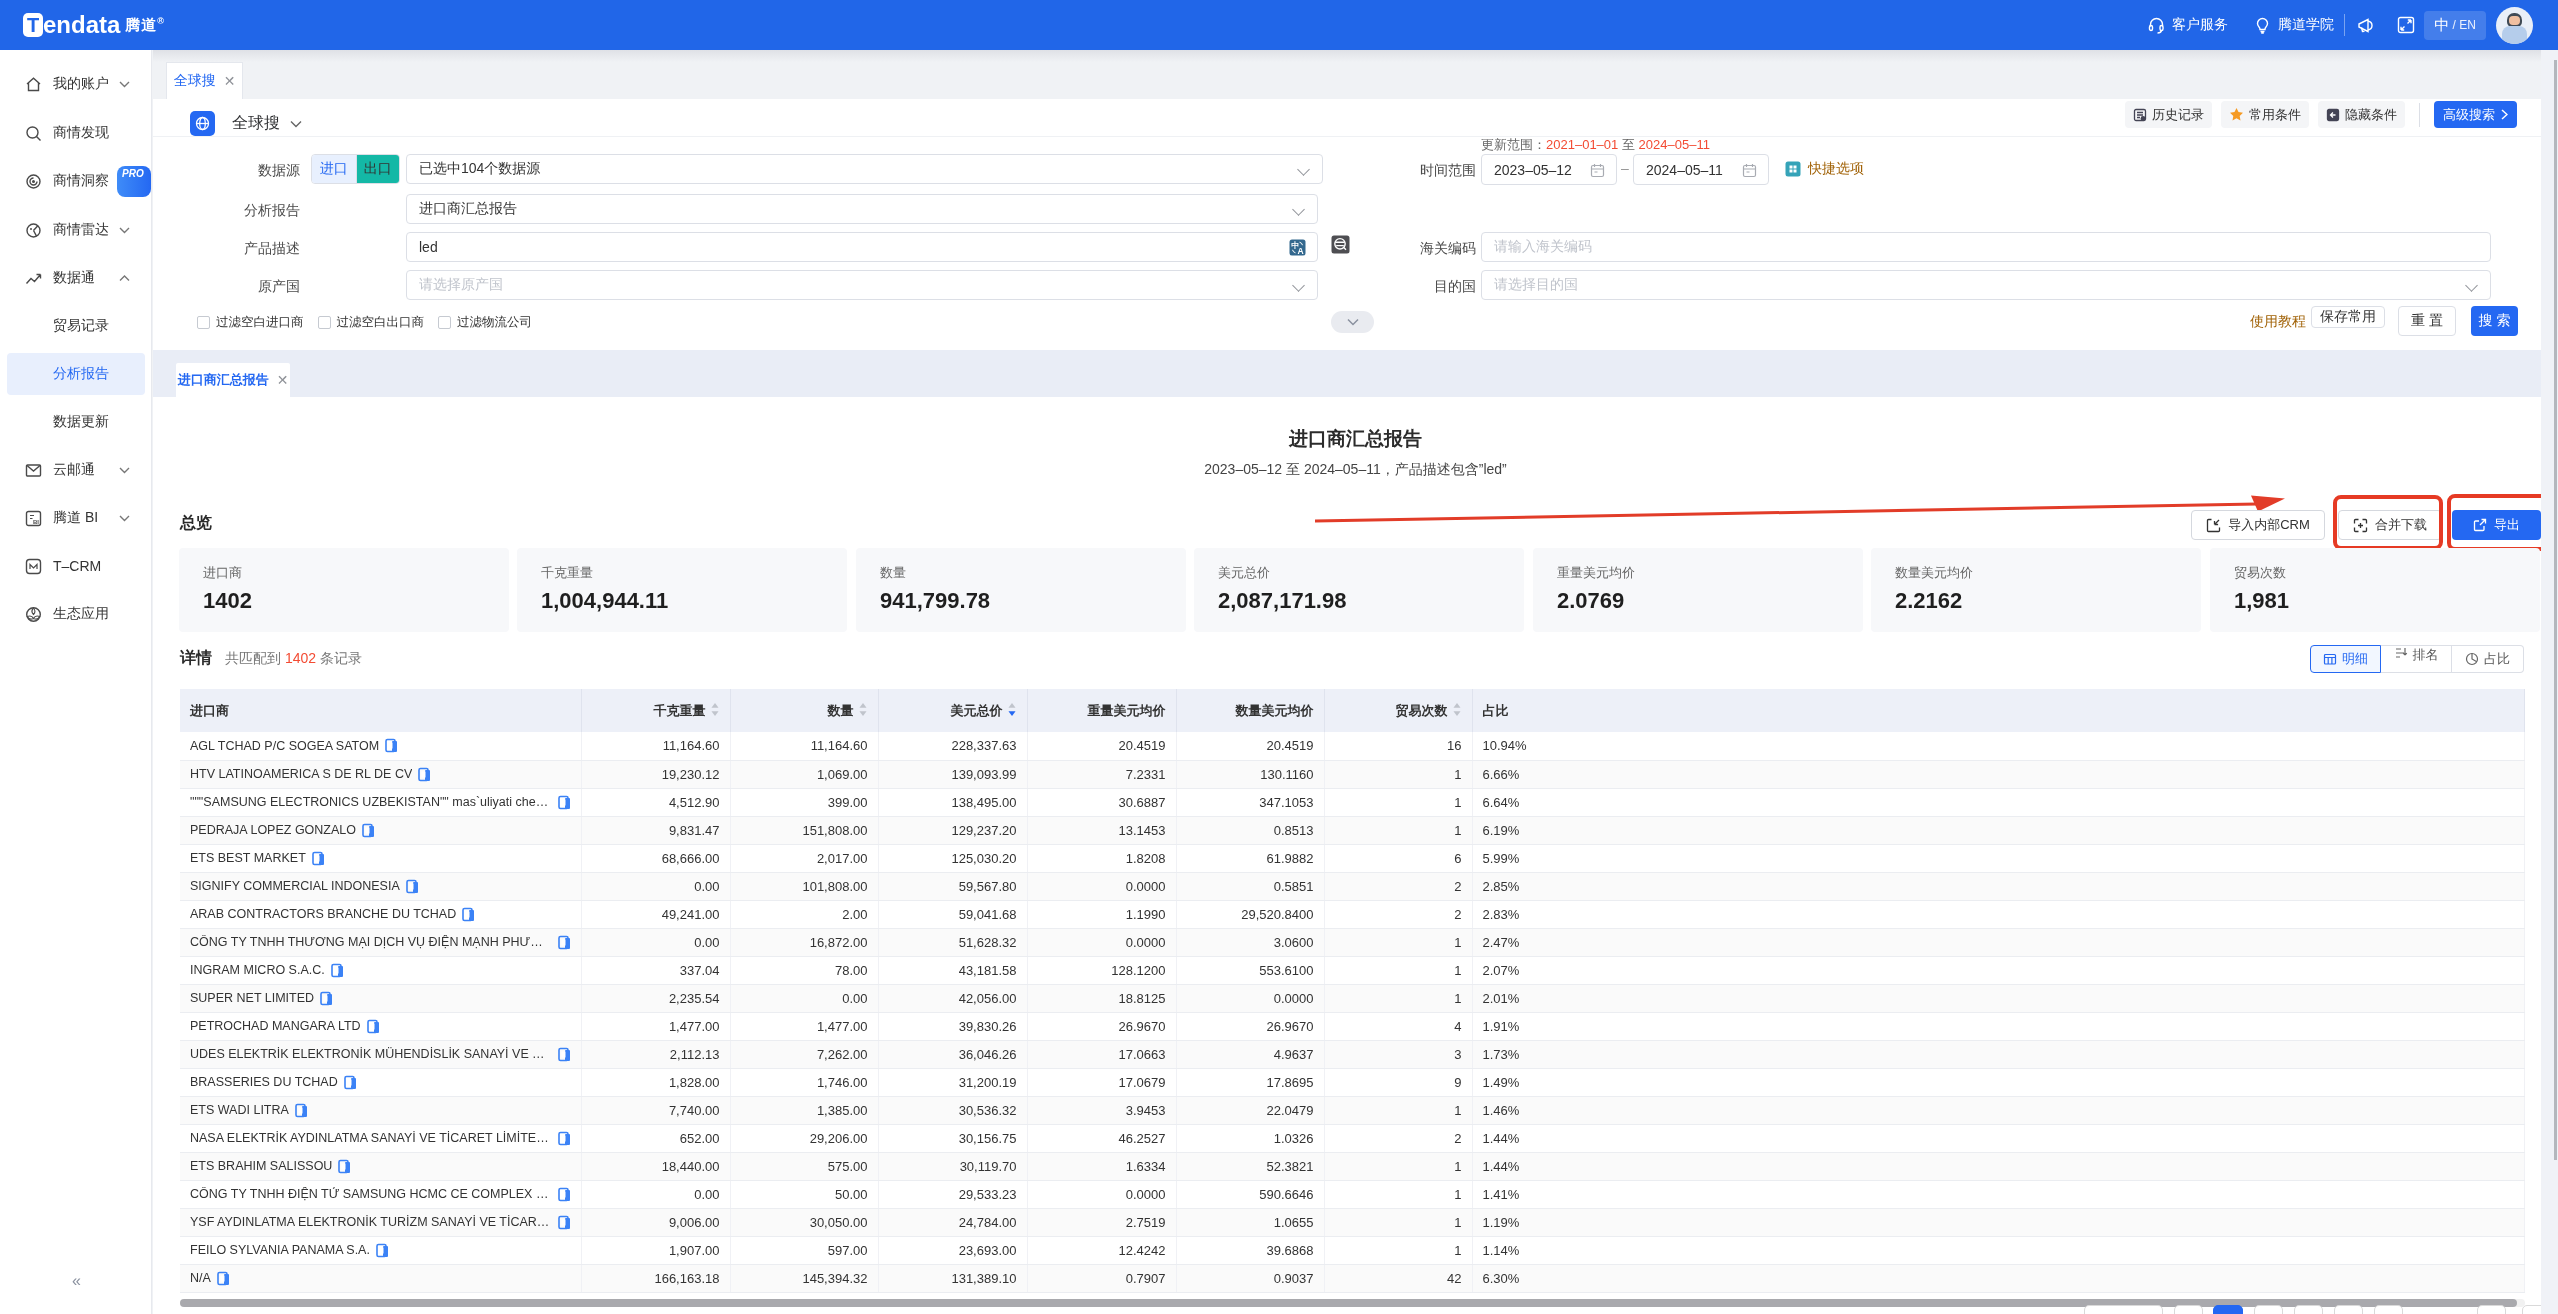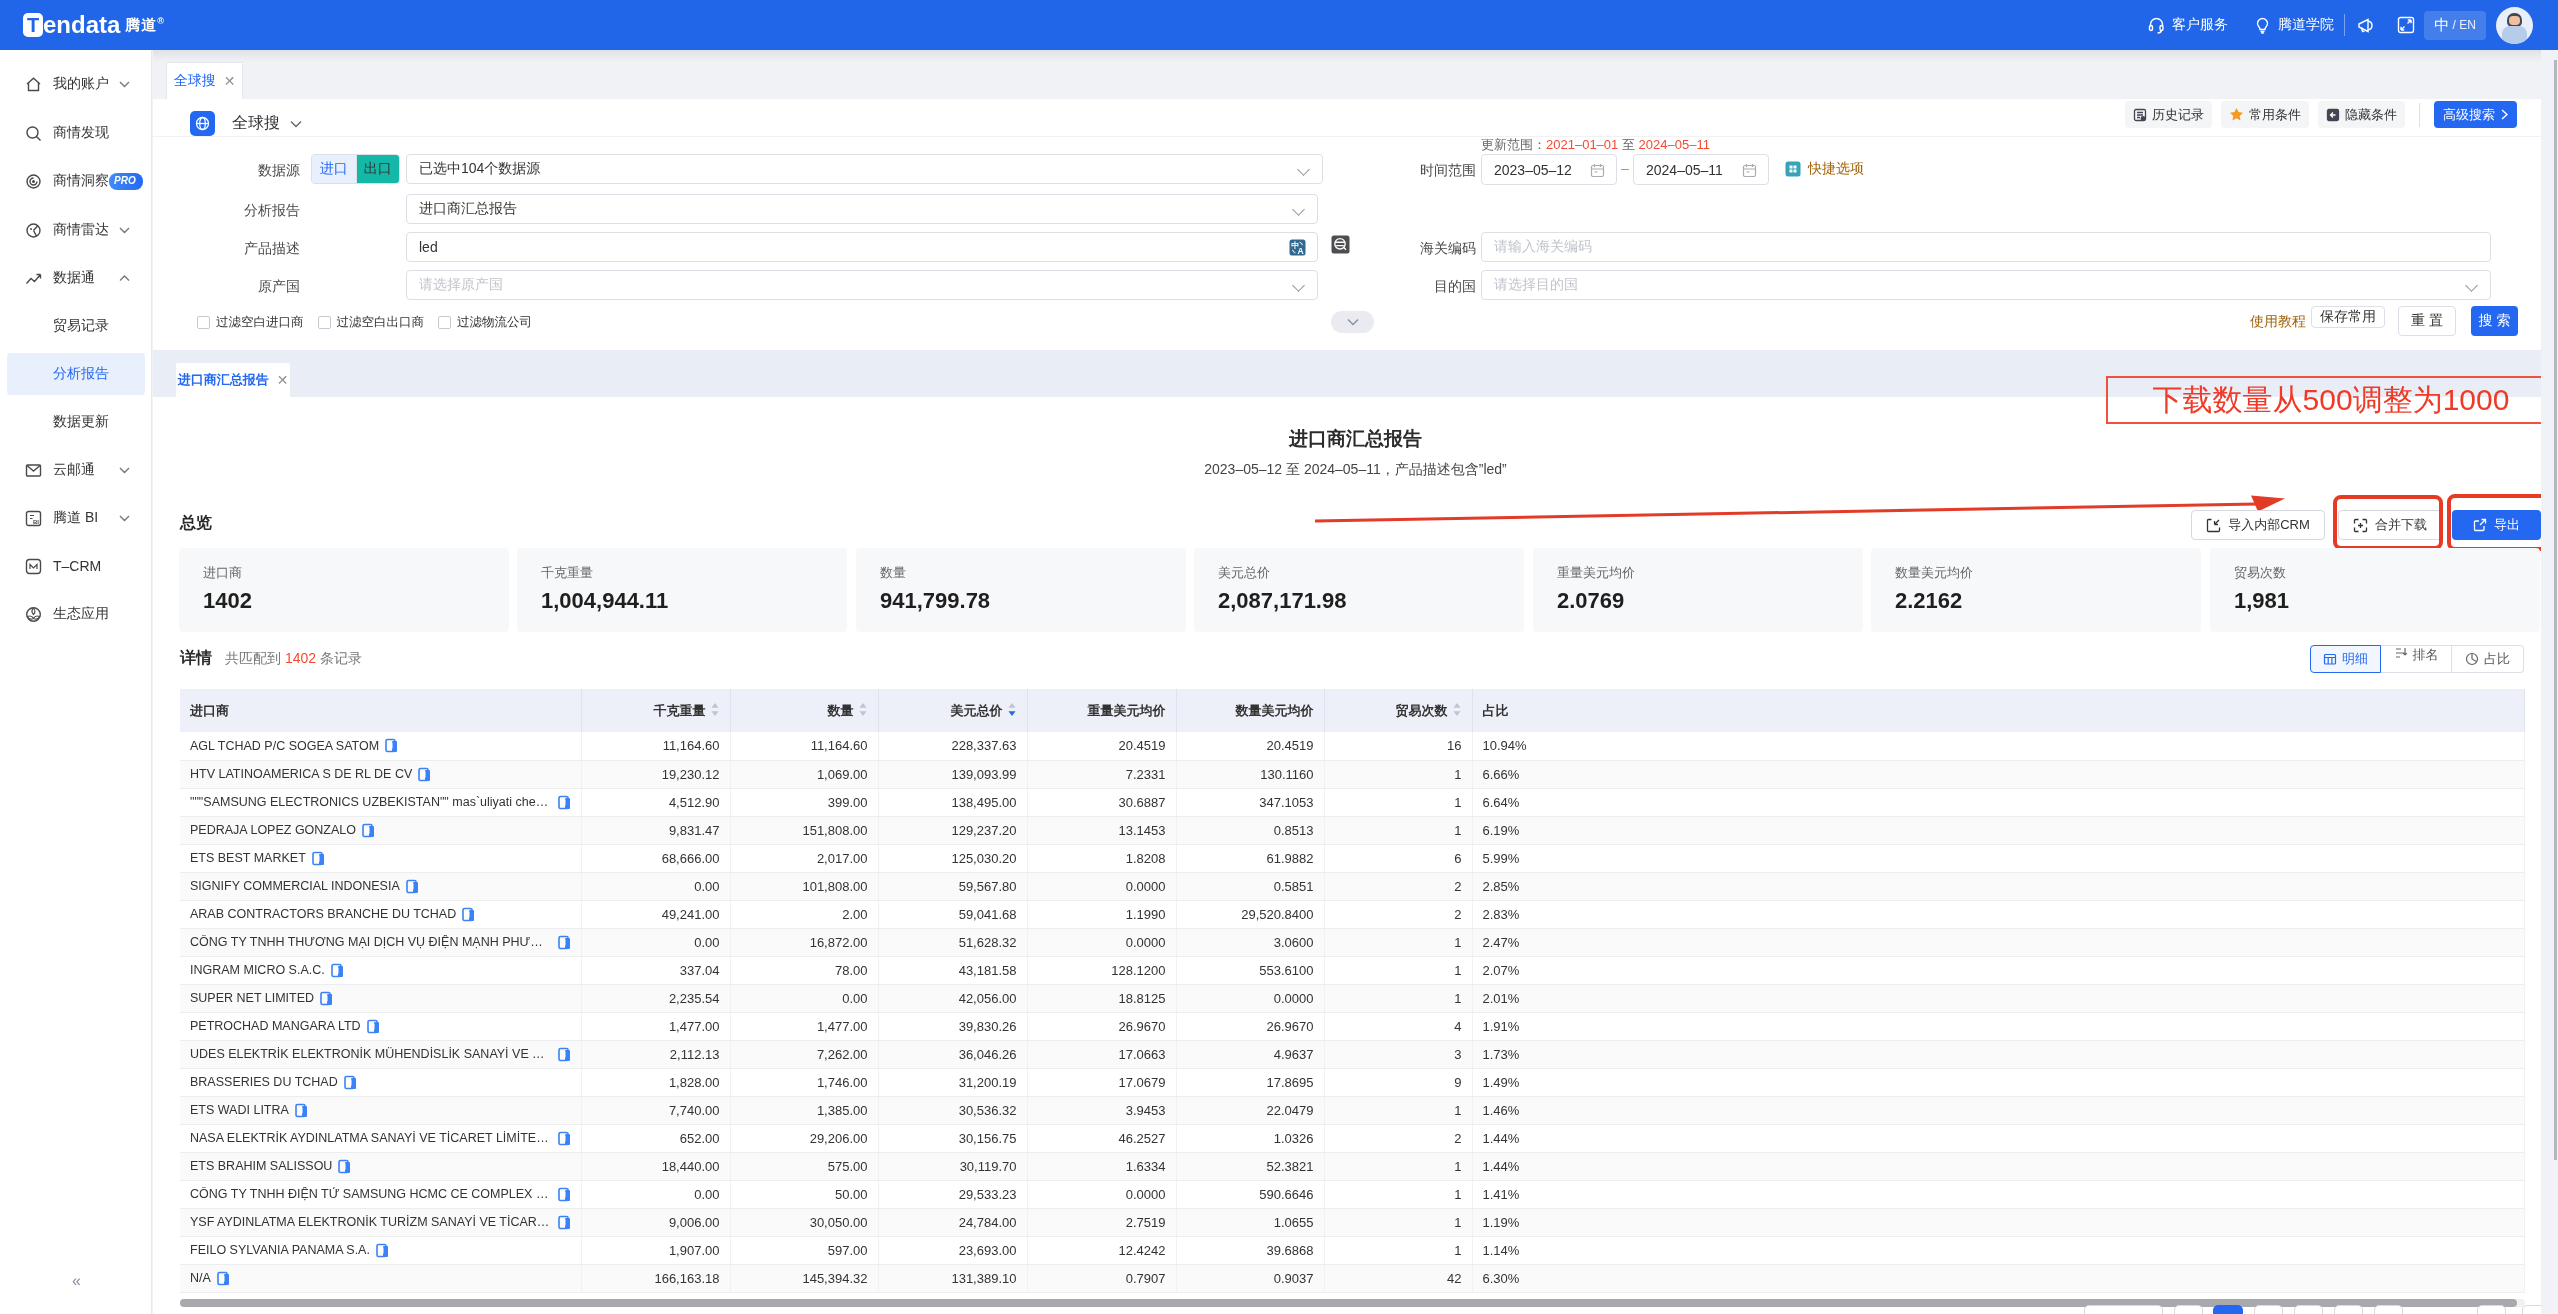--- a/index.html
+++ b/index.html
@@ -130,21 +130,21 @@
         <circle cx="7.5" cy="7.5" r="5.5"></circle>
         <path d="M11.5 11.5 L15.5 15.5"></path>
       </svg>商情发现
   </div>
   <div class="mi" style="top:110px">
     <svg class="ic" viewBox="0 0 17 17" fill="none" stroke="#4a4a4a" stroke-width="1.4">
         <circle cx="8.5" cy="8.5" r="6.5"></circle>
         <path d="M8.5 5 a3.5 3.5 0 1 0 3.5 3.5"></path>
         <circle cx="8.5" cy="8.5" r="0.8" fill="#4a4a4a"></circle>
       </svg>商情洞察
-    <span style="background:linear-gradient(90deg,#3f8cf8,#2468f2); color:#fff; font-size:10px; font-weight:bold; font-style:italic; padding:2px 7px 4px 5px; border-radius:8px;">PRO</span>
+    <span style="margin-left:8px; background:linear-gradient(90deg,#3f8cf8,#2468f2); color:#fff; font-size:10px; font-weight:bold; font-style:italic; padding:2px 7px 18px 5px; border-radius:8px;">PRO</span>
   </div>
   <div class="mi" style="top:159px">
     <svg class="ic" viewBox="0 0 17 17" fill="none" stroke="#4a4a4a" stroke-width="1.4">
         <circle cx="8.5" cy="8.5" r="6.5"></circle>
         <path d="M8.5 8.5 L12.8 3.7 M8.5 8.5 l3 5.6"></path>
         <circle cx="6" cy="7" r="1" fill="#4a4a4a" stroke="none"></circle>
       </svg>商情雷达
     <svg class="chev" width="11" height="7" viewBox="0 0 11 7" fill="none" stroke="#777" stroke-width="1.4">
         <path d="M1 1 L5.5 5.5 L10 1"></path>
       </svg>
@@ -322,21 +322,20 @@
     <div class="wbtn" style="left:2185px; width:104px;"><svg width="15" height="15" viewBox="0 0 15 15" fill="none" stroke="#333" stroke-width="1.3">
           <path d="M5.5 1.5 H2.5 a1 1 0 0 0 -1 1 v3 M9.5 1.5 h3 a1 1 0 0 1 1 1 v3 M5.5 13.5 H2.5 a1 1 0 0 1 -1 -1 v-3 M9.5 13.5 h3 a1 1 0 0 0 1 -1 v-3"></path>
           <path d="M5 7.5 h5 M7.5 5 v5"></path>
         </svg>合并下载</div>
     <div style="position:absolute; left:2299px; top:113px; width:89px; height:30px; background:#2468f2; border-radius:4px; color:#fff; font-size:13px; display:flex; align-items:center; justify-content:center; gap:7px;"><svg width="14" height="14" viewBox="0 0 14 14" fill="none" stroke="#fff" stroke-width="1.3">
           <path d="M11 8 v3.5 a1 1 0 0 1 -1 1 H2.5 a1 1 0 0 1 -1-1 V4 a1 1 0 0 1 1-1 H6"></path>
           <path d="M8.5 1.5 H12.5 V5.5 M12.5 1.5 L7 7"></path>
         </svg>导出</div>
     <div style="position:absolute; left:2180px; top:98px; width:110px; height:55px; border:4px solid #e63a24; border-radius:8px;"></div>
     <div style="position:absolute; left:2294px; top:97px; width:106px; height:57px; border:4px solid #e63a24; border-radius:8px;"></div>
-    <div style="position:absolute; left:1953px; top:-21px; width:450px; height:48px; border:2px solid #f0503c; display:flex; align-items:center; justify-content:center; font-size:30px; color:#f03a28;">下载数量从500调整为1000</div>
     <div class="card" style="left:26px">
         <div class="cl">进口商</div>
         <div class="cv">1402</div>
       </div>
       <div class="card" style="left:364px">
         <div class="cl">千克重量</div>
         <div class="cv">1,004,944.11</div>
       </div>
       <div class="card" style="left:703px">
         <div class="cl">数量</div>

